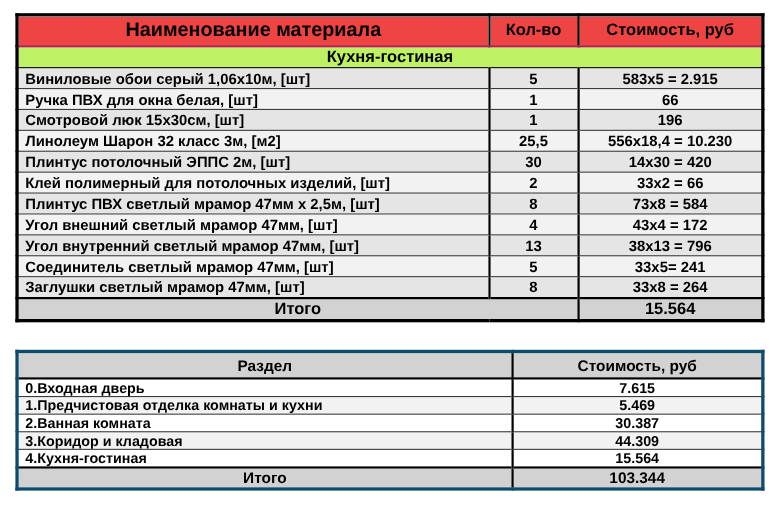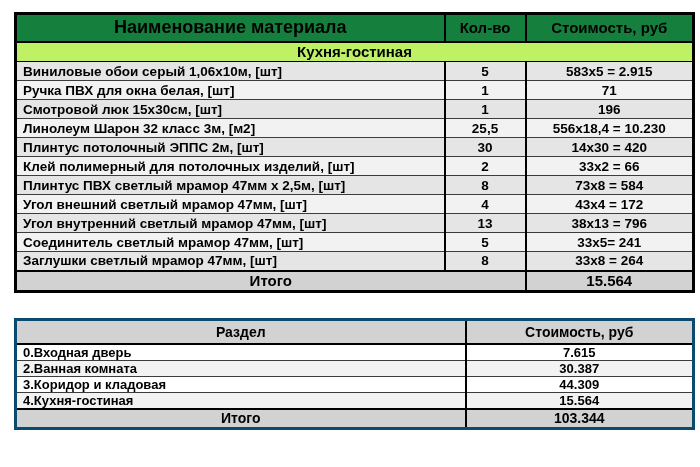--- a/index.html
+++ b/index.html
@@ -21,21 +21,21 @@
   }
   .t1 th, .t1 td {
     border-top:1px solid #3c3c3c;
     border-bottom:1px solid #3c3c3c;
     border-left:2px solid #000;
     border-right:2px solid #000;
     white-space:nowrap; overflow:hidden;
   }
   .t1 .head-row th {
     height:28px; font-size:18px; text-align:center; vertical-align:middle;
-    border-bottom:2px solid #000000; background:#15803d;
+    border-bottom:2px solid #be185d; background:#ef4444;
   }
   .t1 .head-row th.small-head { font-size:15px; }
   .t1 .section-row td {
     height:20px; font-size:15px; text-align:center; vertical-align:middle;
     background:#bef264; border-bottom:1px solid #000;
   }
   .t1 tbody td { height:19px; font-size:13.5px; vertical-align:middle; background:#e5e5e5; }
   .t1 tbody tr:nth-child(even) td { background:#f2f2f2; }
   .t1 td.name { text-align:left; padding-left:6px; }
   .t1 td.qty, .t1 td.cost { text-align:center; }
@@ -97,21 +97,21 @@
     </thead>
     <tbody>
       <tr>
         <td class="name">Виниловые обои серый 1,06х10м, [шт]</td>
         <td class="qty">5</td>
         <td class="cost">583x5 = 2.915</td>
       </tr>
       <tr>
         <td class="name">Ручка ПВХ для окна белая, [шт]</td>
         <td class="qty">1</td>
-        <td class="cost">71</td>
+        <td class="cost">66</td>
       </tr>
       <tr>
         <td class="name">Смотровой люк 15х30см, [шт]</td>
         <td class="qty">1</td>
         <td class="cost">196</td>
       </tr>
       <tr>
         <td class="name">Линолеум Шарон 32 класс 3м, [м2]</td>
         <td class="qty">25,5</td>
         <td class="cost">556x18,4 = 10.230</td>
@@ -170,20 +170,24 @@
         <th>Раздел</th>
         <th>Стоимость, руб</th>
       </tr>
     </thead>
     <tbody>
       <tr>
         <td class="sec">0.Входная дверь</td>
         <td class="cost">7.615</td>
       </tr>
       <tr>
+        <td class="sec">1.Предчистовая отделка комнаты и кухни</td>
+        <td class="cost">5.469</td>
+      </tr>
+      <tr>
         <td class="sec">2.Ванная комната</td>
         <td class="cost">30.387</td>
       </tr>
       <tr>
         <td class="sec">3.Коридор и кладовая</td>
         <td class="cost">44.309</td>
       </tr>
       <tr>
         <td class="sec">4.Кухня-гостиная</td>
         <td class="cost">15.564</td>

